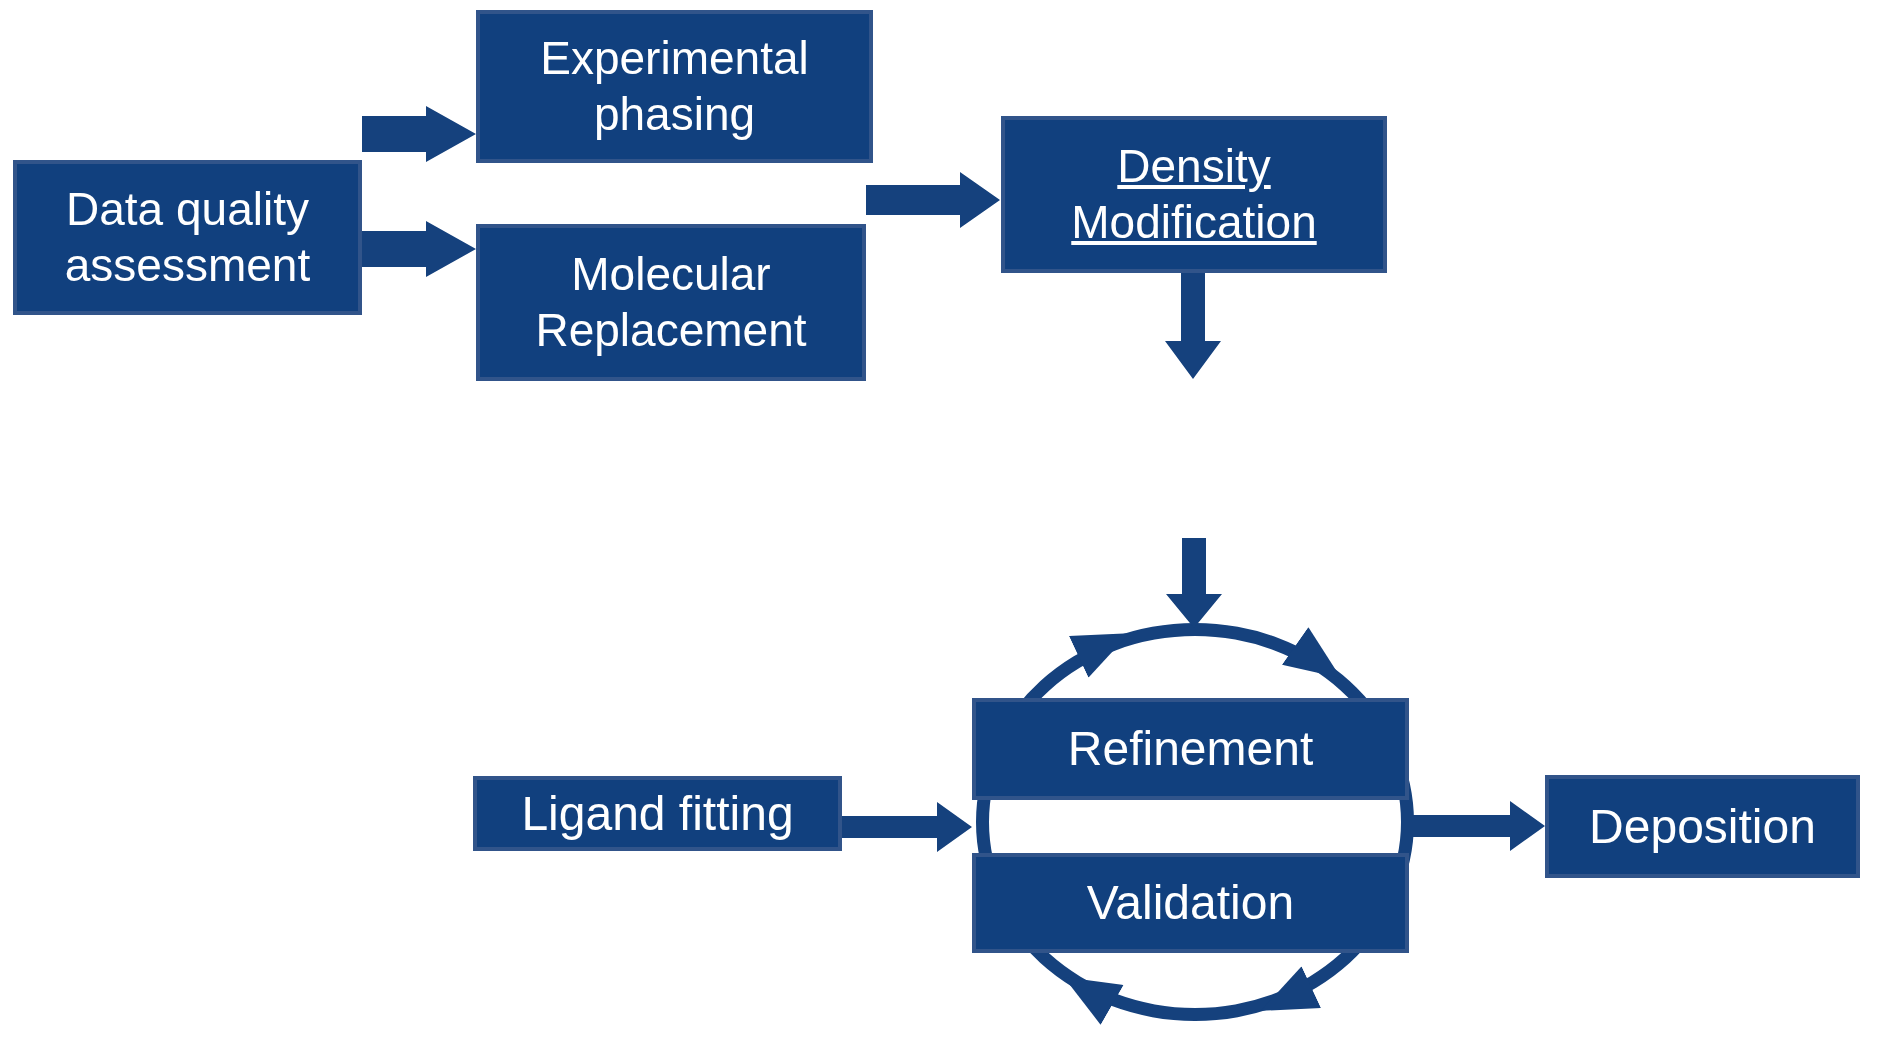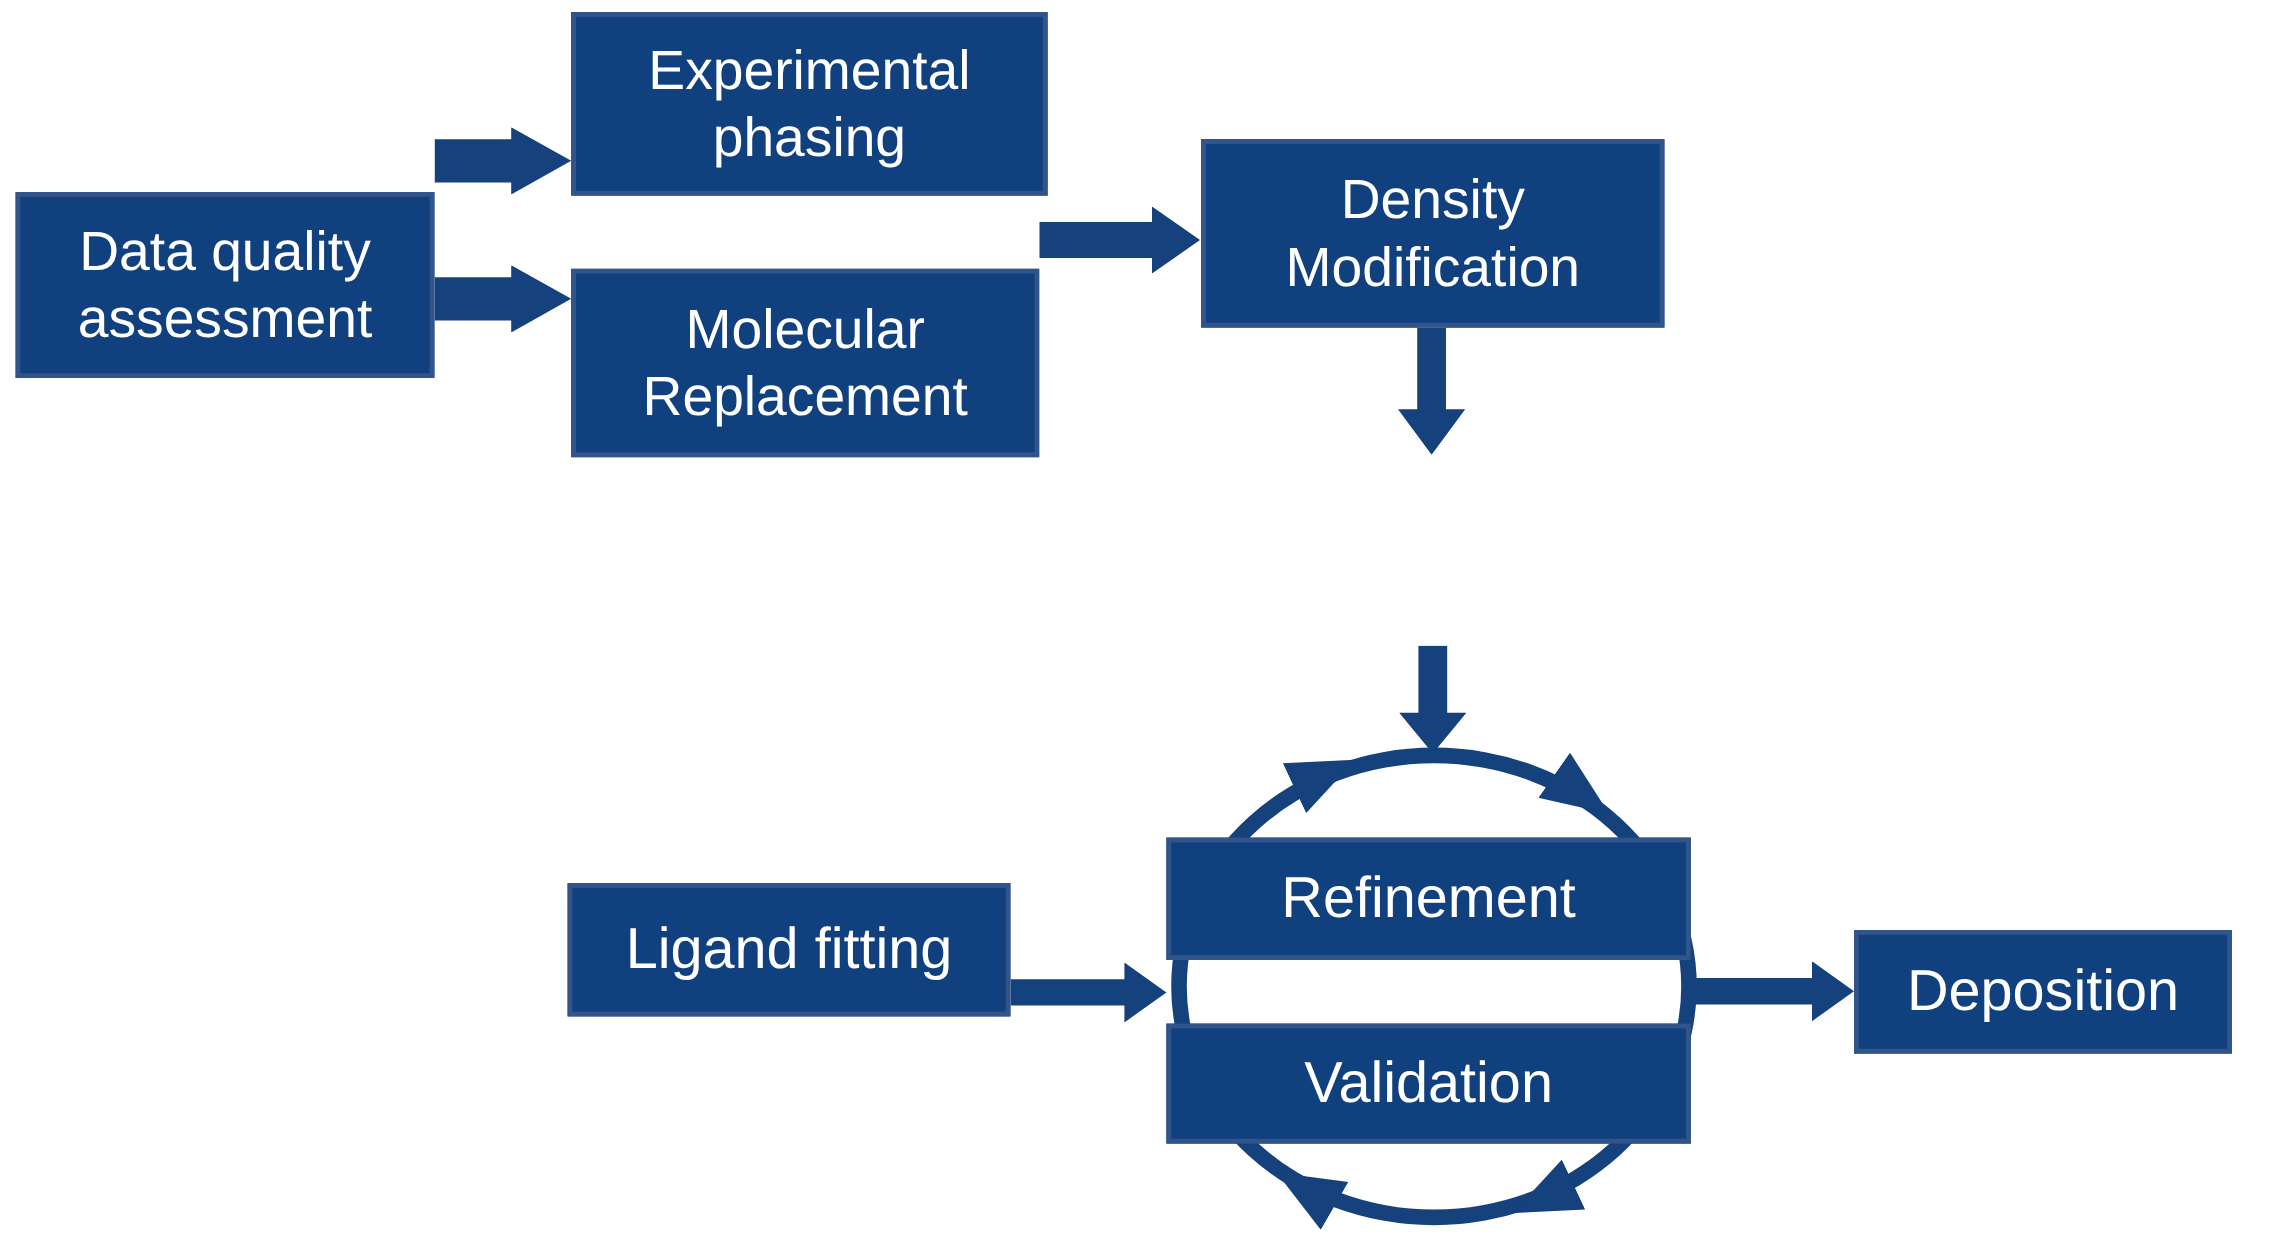--- a/index.html
+++ b/index.html
@@ -75,35 +75,35 @@
   <div class="box" style="left:476px;top:10px;width:397px;height:153px;">
     <span>Experimental</span>
     <span>phasing</span>
   </div>
 
   <div class="box" style="left:476px;top:224px;width:390px;height:157px;">
     <span>Molecular</span>
     <span>Replacement</span>
   </div>
 
-  <div class="box" style="left:1001px;top:116px;width:386px;height:157px;">
+  <div class="box" style="left:1001px;top:116px;width:386px;height:157px;text-decoration:underline;">
     <span>Density</span>
     <span>Modification</span>
   </div>
 
 
   <div class="box single" style="left:972px;top:698px;width:437px;height:102px;">
     <span>Refinement</span>
   </div>
 
   <div class="box single" style="left:972px;top:853px;width:437px;height:100px;">
     <span>Validation</span>
   </div>
 
-  <div class="box single" style="left:473px;top:736px;width:369px;height:111px;">
+  <div class="box single" style="left:473px;top:776px;width:369px;height:75px;">
     <span>Ligand fitting</span>
   </div>
 
   <div class="box single" style="left:1545px;top:775px;width:315px;height:103px;">
     <span>Deposition</span>
   </div>
 
   <div class="arrow" style="left:362px;top:106px;width:114px;height:56px;
        clip-path:polygon(0px 10px,64px 10px,64px 0px,114px 28px,64px 56px,64px 46px,0px 46px);"></div>
 

